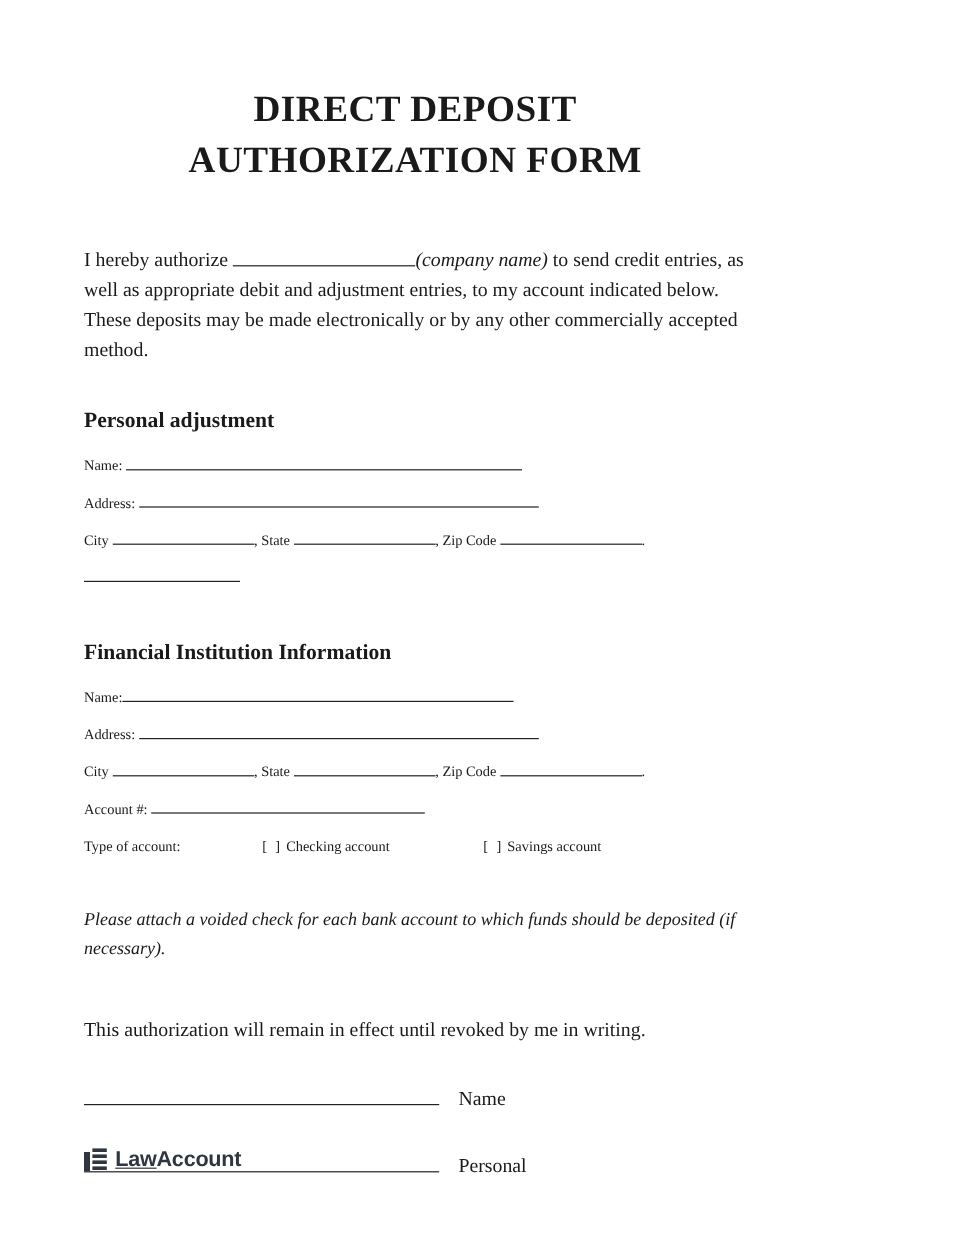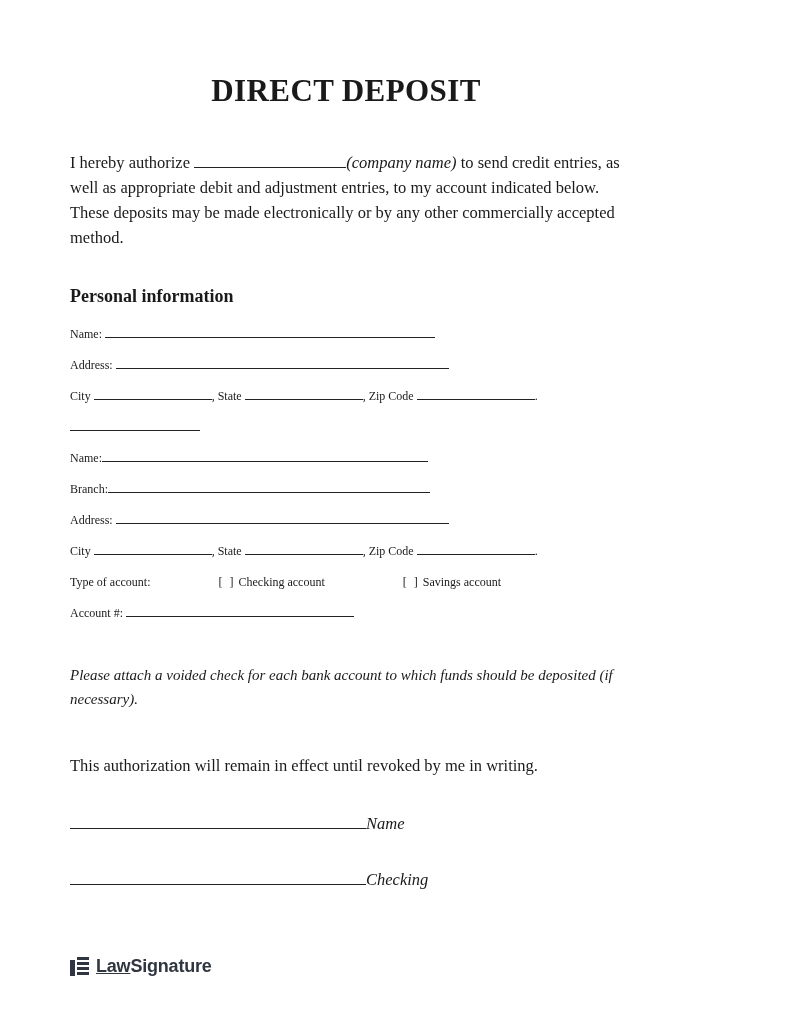--- a/index.html
+++ b/index.html
@@ -29,21 +29,21 @@
     margin-bottom: 0;
   }
   .title-line {
     font-family: "Liberation Serif", serif;
     font-weight: bold;
     font-size: 31px;
     letter-spacing: 0.4px;
     line-height: 42px;
   }
   .intro {
-    margin-top: 38px;
+    margin-top: 50px;
     font-size: 16.5px;
     line-height: 25px;
     text-align: left;
   }
   .blank-inline {
     display: inline-block;
     border-bottom: 1px solid #222;
     vertical-align: baseline;
     height: 14px;
   }
@@ -87,22 +87,21 @@
     white-space: nowrap;
   }
   .sign-line {
     display: inline-block;
     border-bottom: 1px solid #222;
     width: 296px;
     height: 13px;
     vertical-align: baseline;
   }
   .sign-label {
-    font-style: italic;
-    margin-left: 0;
+    margin-left: 16px;
     text-align: center;
   }
   .checkbox-group {
     display: inline-block;
   }
   .cbox {
     letter-spacing: 2px;
   }
   .footer {
     position: absolute;
@@ -136,25 +135,26 @@
     text-decoration: underline;
   }
 </style>
 </head>
 <body>
 
 <div class="page">
 
   <div class="title-block">
     <div class="title-line">DIRECT DEPOSIT</div>
+    <div class="title-line">AUTHORIZATION FORM</div>
   </div>
 
   <p class="intro"><span>I hereby authorize </span><span class="blank-inline" style="width:152px"></span><span class="italic">(company name)</span><span> to send credit entries, as well as appropriate debit and adjustment entries, to my account indicated below. These deposits may be made electronically or by any other commercially accepted method.</span></p>
 
-  <h2 class="section">Personal information</h2>
+  <h2 class="section">Personal adjustment</h2>
 
   <div class="field-row">
     <span class="label">Name:</span>
     <span class="rule" style="width:330px"></span>
   </div>
 
   <div class="field-row">
     <span class="label">Address:</span>
     <span class="rule" style="width:333px"></span>
   </div>
@@ -163,71 +163,69 @@
     <span class="label">City</span>
     <span class="rule" style="width:118px"></span><span class="label">, State</span>
     <span class="rule" style="width:118px"></span><span class="label">, Zip Code</span>
     <span class="rule" style="width:118px"></span><span class="label">.</span>
   </div>
 
   <div class="field-row">
     <span class="rule" style="width:130px"></span>
   </div>
 
+  <h2 class="section">Financial Institution Information</h2>
 
   <div class="field-row">
     <span class="label">Name:</span><span class="rule" style="width:326px"></span>
   </div>
 
-  <div class="field-row">
-    <span class="label">Branch:</span><span class="rule" style="width:322px"></span>
-  </div>
 
   <div class="field-row">
     <span class="label">Address:</span>
     <span class="rule" style="width:333px"></span>
   </div>
 
   <div class="field-row">
     <span class="label">City</span>
     <span class="rule" style="width:118px"></span><span class="label">, State</span>
     <span class="rule" style="width:118px"></span><span class="label">, Zip Code</span>
     <span class="rule" style="width:118px"></span><span class="label">.</span>
   </div>
 
+
+  <div class="field-row">
+    <span class="label">Account #:</span>
+    <span class="rule" style="width:228px"></span>
+  </div>
 
   <div class="field-row">
     <span class="label">Type of account:</span>
     <span style="display:inline-block;width:62px"></span>
     <span class="checkbox-group"><span class="cbox">[  ]</span> <span>Checking account</span></span>
     <span style="display:inline-block;width:72px"></span>
     <span class="checkbox-group"><span class="cbox">[  ]</span> <span>Savings account</span></span>
   </div>
 
-  <div class="field-row">
-    <span class="label">Account #:</span>
-    <span class="rule" style="width:228px"></span>
-  </div>
-
   <p class="note">Please attach a voided check for each bank account to which funds should be deposited (if necessary).</p>
 
   <p class="statement">This authorization will remain in effect until revoked by me in writing.</p>
 
   <div class="sign-row">
     <span class="sign-line"></span><span class="sign-label">Name</span>
   </div>
 
   <div class="sign-row">
-    <span class="sign-line"></span><span class="sign-label">Checking</span>
+    <span class="sign-line"></span><span class="sign-label">Personal</span>
   </div>
 
   <div class="footer">
     <span class="logo-mark">
       <span style="left:0;top:3px;width:5px;height:16px"></span>
       <span style="left:7px;top:0;width:12px;height:3px"></span>
       <span style="left:7px;top:5px;width:12px;height:3px"></span>
       <span style="left:7px;top:10px;width:12px;height:3px"></span>
       <span style="left:7px;top:15px;width:12px;height:3px"></span>
     </span>
-    <span class="logo-text"><span class="light">Law</span><span>Signature</span></span>
+    <span class="logo-text"><span class="light">Law</span><span>Account</span></span>
   </div>
 
 </div>
 
 </body></html>

